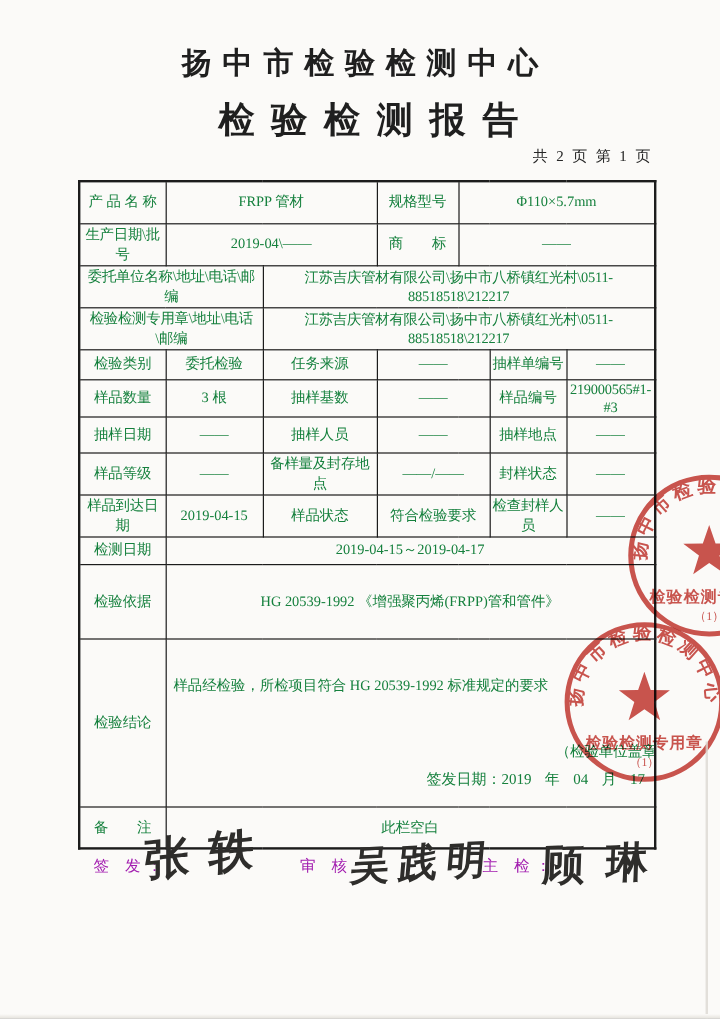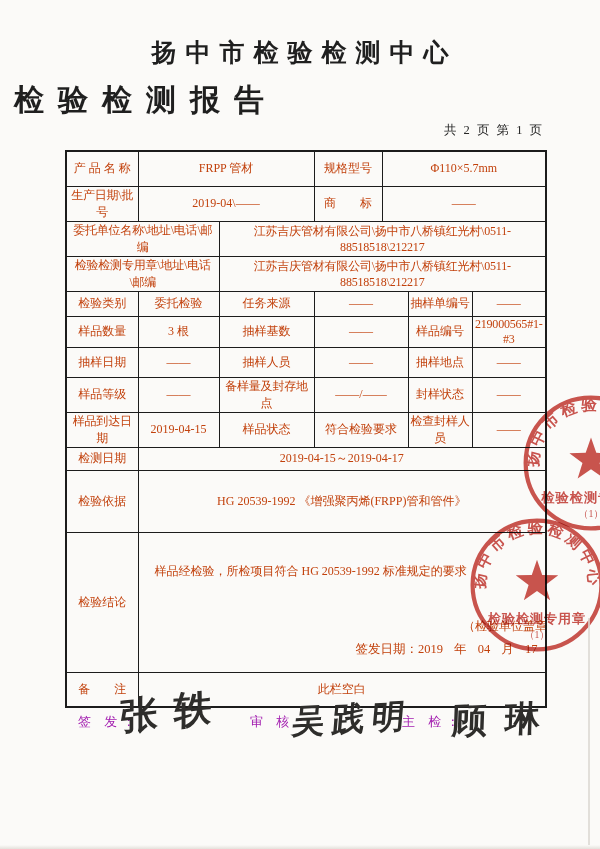--- a/index.html
+++ b/index.html
@@ -9,42 +9,42 @@
     font-family:"Liberation Serif","DejaVu Serif",serif;
     color:#262626;
   }
   
   .org-title{
     position:absolute;top:36px;left:0;width:100%;text-align:center;
     font-size:25px;font-weight:bold;letter-spacing:9px;padding-left:9px;
     box-sizing:border-box;color:#1f1f1f;
   }
   .report-title{
-    position:absolute;top:80px;left:0;width:100%;
-    font-size:30px;font-weight:bold;letter-spacing:14px;padding-left:14px;
+    position:absolute;top:80px;left:0;width:100%;text-align:center;
+    font-size:30px;font-weight:bold;letter-spacing:14px;padding-left:28px;
     box-sizing:border-box;color:#1f1f1f;
   }
   .doc-number{position:absolute;top:122px;left:78px;font-size:12.5px;letter-spacing:1px;}
   .page-info{position:absolute;top:122px;right:56px;font-size:12.5px;letter-spacing:2px;}
 
   
   table.rpt{
     position:absolute;top:150px;left:65px;width:480px;
     border-collapse:collapse;table-layout:fixed;
     border:2px solid #1c1c1c;
   }
   table.rpt td{
     border:1.5px solid #1c1c1c;font-size:12px;padding:0 2px;
     text-align:center;vertical-align:middle;overflow:hidden;
-    color:#c2410c;
+    color:#15803d;
   }
   td.sm{font-size:10.5px;letter-spacing:-0.2px;}
   td.left{text-align:left;padding-left:12px;margin-top:16px;}
   .concl-cell{position:relative;vertical-align:top !important;text-align:left !important;}
-  .concl-text{padding:30px 0 0 14px;font-size:12px;}
+  .concl-text{padding:30px 0 0 4px;font-size:12px;}
   .sign-block{position:absolute;right:-16px;bottom:14px;text-align:right;white-space:nowrap;}
   .sign-block .seal-note{font-size:12px;margin-bottom:6px;padding-right:2px;}
   .sign-block .issue-line{font-size:12.5px;word-spacing:8px;}
 
   
   .stamp{position:absolute;mix-blend-mode:multiply;opacity:0.87;}
   .stamp--main{left:467px;top:515px;width:140px;height:140px;}
   .stamp--edge{left:520px;top:392px;width:142px;height:142px;}
 
   

